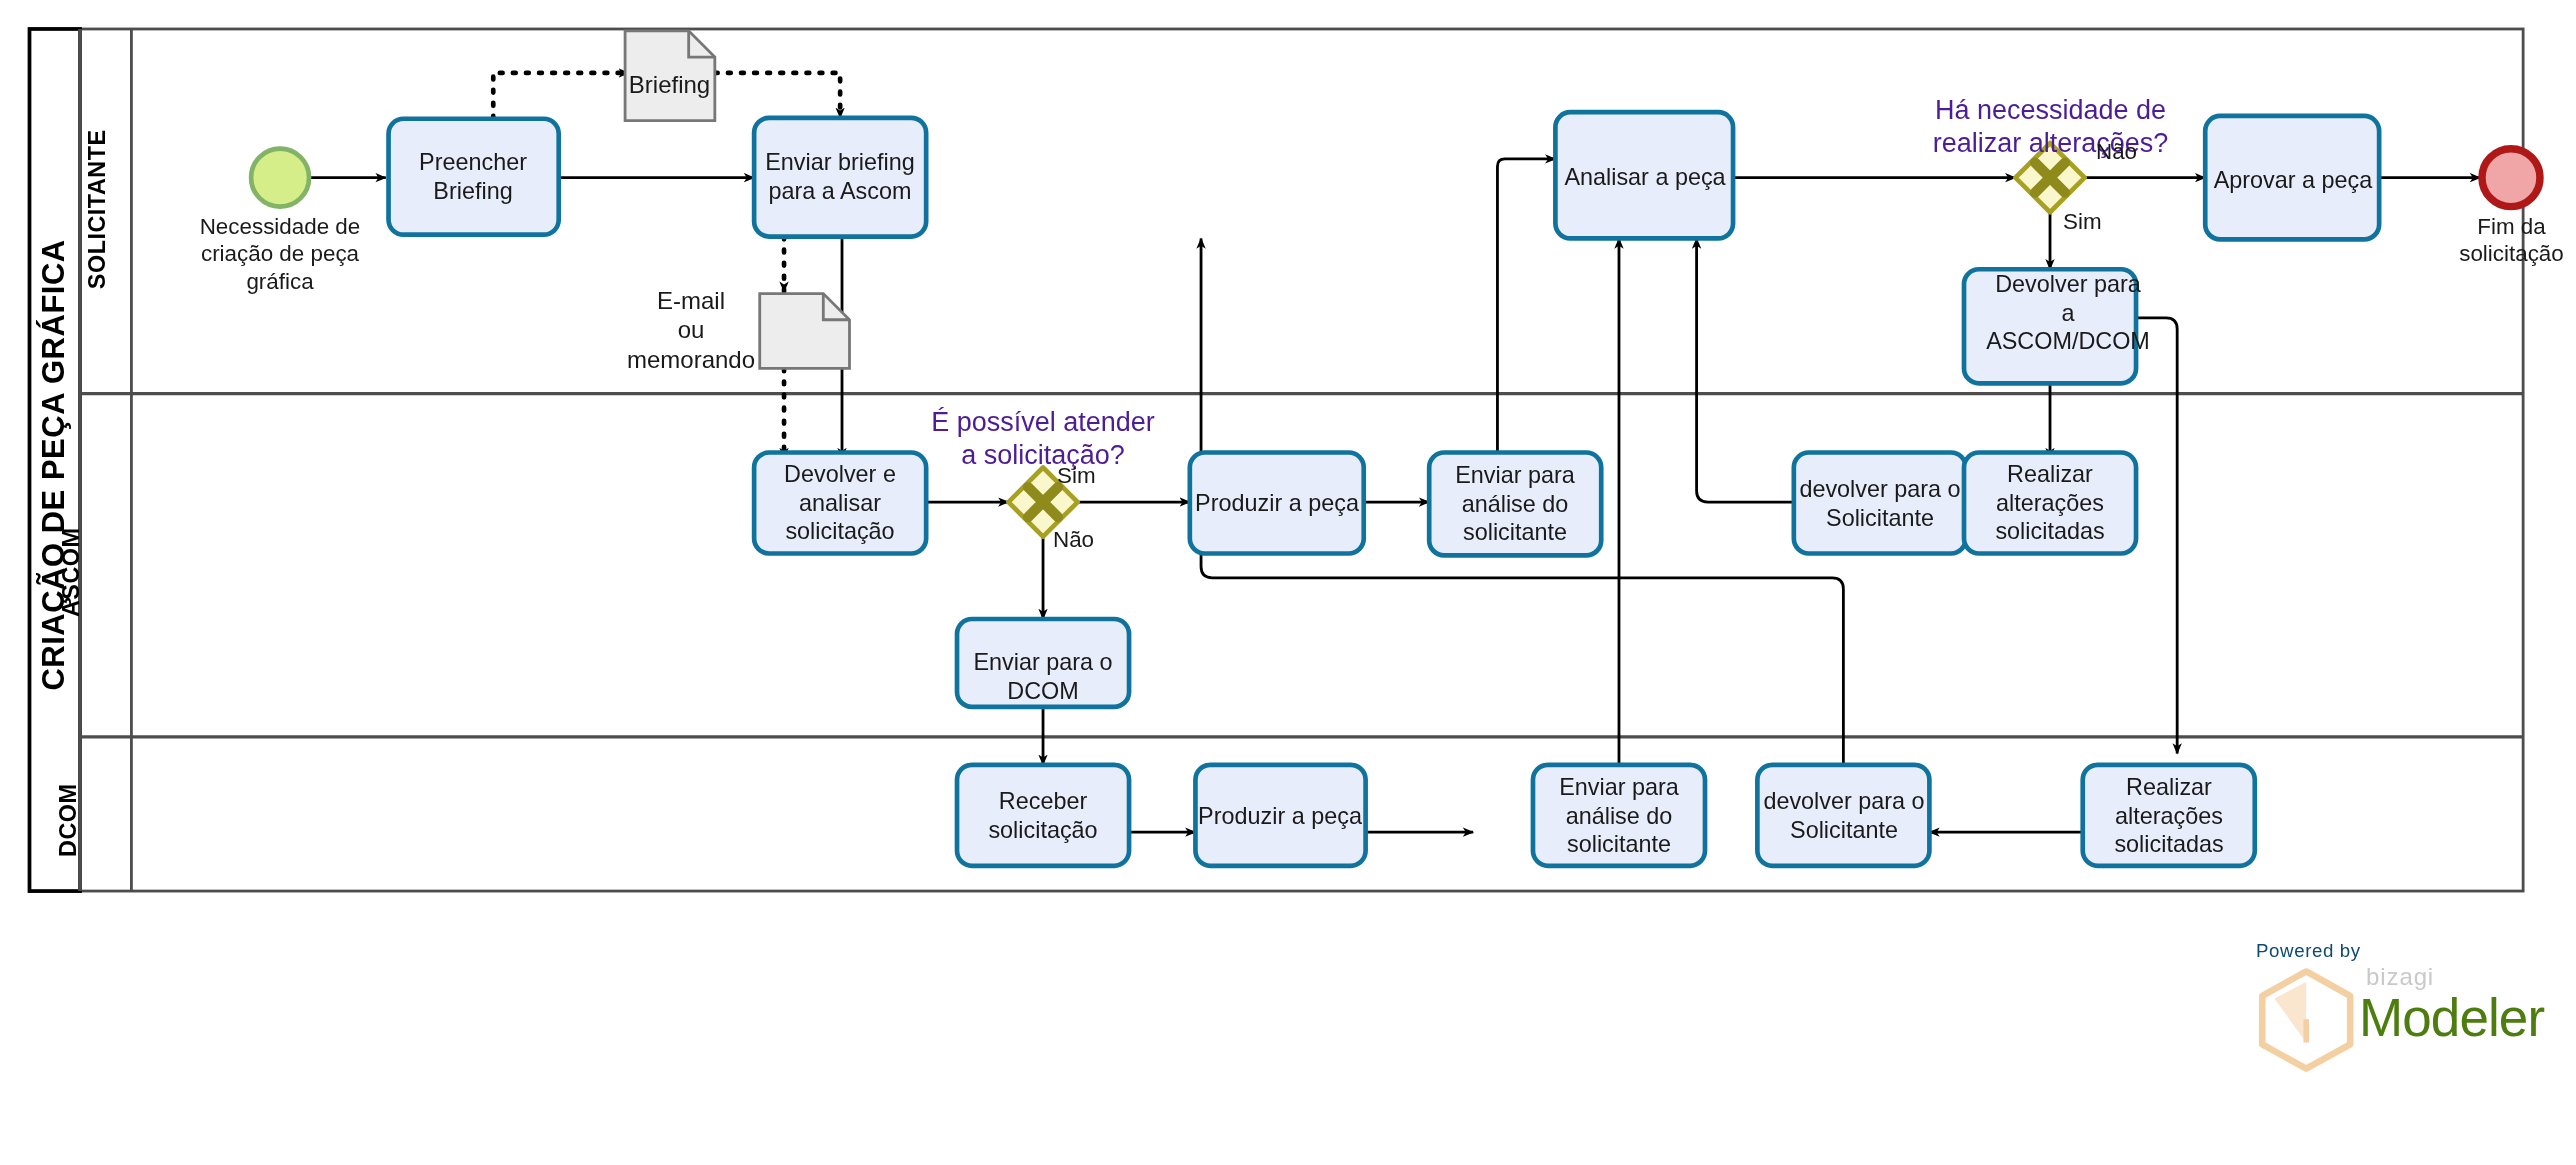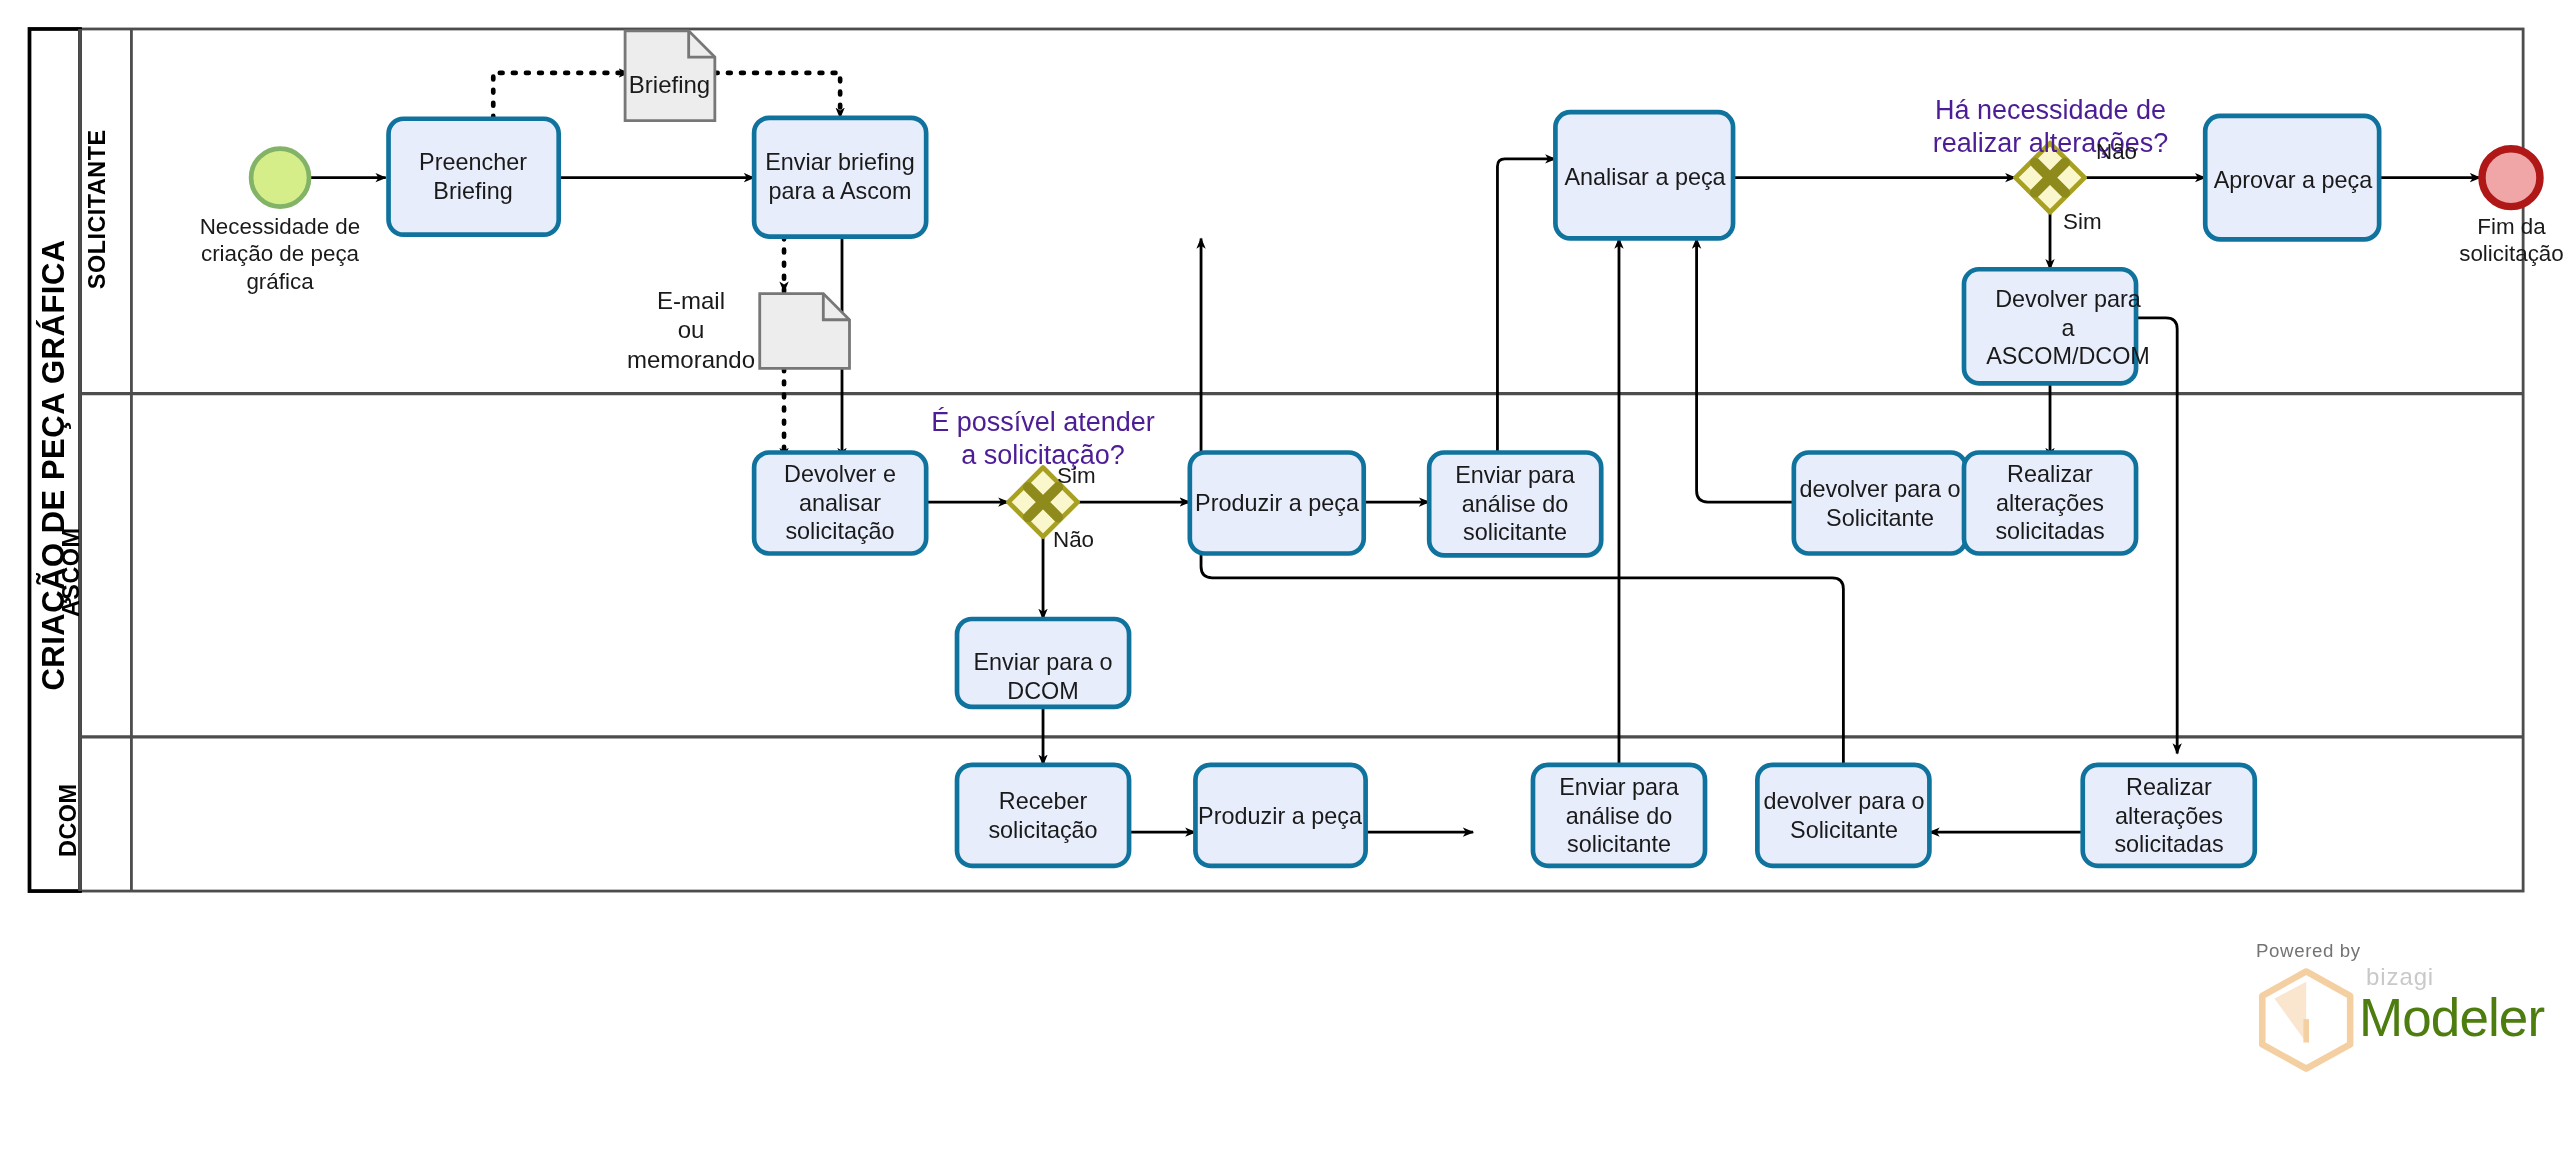--- a/index.html
+++ b/index.html
@@ -12,21 +12,21 @@
   .htmltext{position:absolute;color:#111111;line-height:1.22;text-align:center;
             white-space:pre-line;pointer-events:none;}
   .tasklabel{font-size:23.4px;color:#1a1a1a;}
   .evtlabel{font-size:22.4px;color:#1a1a1a;}
   .gwlabel{font-size:27px;color:#4c1d95;}
   .flowlabel{font-size:22.4px;color:#1a1a1a;}
   .doclabel{font-size:24px;color:#1a1a1a;}
   .lanename{font-size:23.4px;font-weight:bold;color:#000;letter-spacing:0.5px;}
   .poolname{font-size:31px;font-weight:bold;color:#000;letter-spacing:0.5px;}
   .vert{transform:rotate(-90deg);transform-origin:50% 50%;}
-  .wm-sub{position:absolute;font-size:18.7px;color:#737373;letter-spacing:0.6px;}
+  .wm-sub{position:absolute;font-size:18.7px;color:#0c4a6e;letter-spacing:0.6px;}
   .wm-biz{position:absolute;font-size:24px;color:#c9c9c9;letter-spacing:0.9px;}
   .wm-mod{position:absolute;font-size:53px;color:#4d7c0f;letter-spacing:-0.9px;}
 </style>
 </head>
 <body>
 
 <div id="canvas">
 
   <svg id="gfx" viewBox="0 0 2754 1246" xmlns="http://www.w3.org/2000/svg">
     <defs>
@@ -181,21 +181,21 @@
   <div class="htmltext flowlabel" style="left:1053px;top:526px;width:84px;text-align:left;">Não</div>
   <div class="htmltext flowlabel" style="left:2096px;top:138px;width:84px;text-align:left;">Não</div>
   <div class="htmltext flowlabel" style="left:2063px;top:208px;width:84px;text-align:left;">Sim</div>
 
   <div class="htmltext tasklabel" style="left:388px;top:148px;width:170px;">Preencher
 Briefing</div>
   <div class="htmltext tasklabel" style="left:750px;top:148px;width:180px;">Enviar briefing
 para a Ascom</div>
   <div class="htmltext tasklabel" style="left:1556px;top:163px;width:178px;">Analisar a peça</div>
   <div class="htmltext tasklabel" style="left:2206px;top:166px;width:174px;">Aprovar a peça</div>
-  <div class="htmltext tasklabel" style="left:1962px;top:285px;width:212px;">Devolver para
+  <div class="htmltext tasklabel" style="left:1962px;top:270px;width:212px;">Devolver para
 a
 ASCOM/DCOM</div>
 
   <div class="htmltext tasklabel" style="left:754px;top:460px;width:172px;">Devolver e
 analisar
 solicitação</div>
   <div class="htmltext tasklabel" style="left:1190px;top:489px;width:174px;">Produzir a peça</div>
   <div class="htmltext tasklabel" style="left:1427px;top:461px;width:176px;">Enviar para
 análise do
 solicitante</div>

